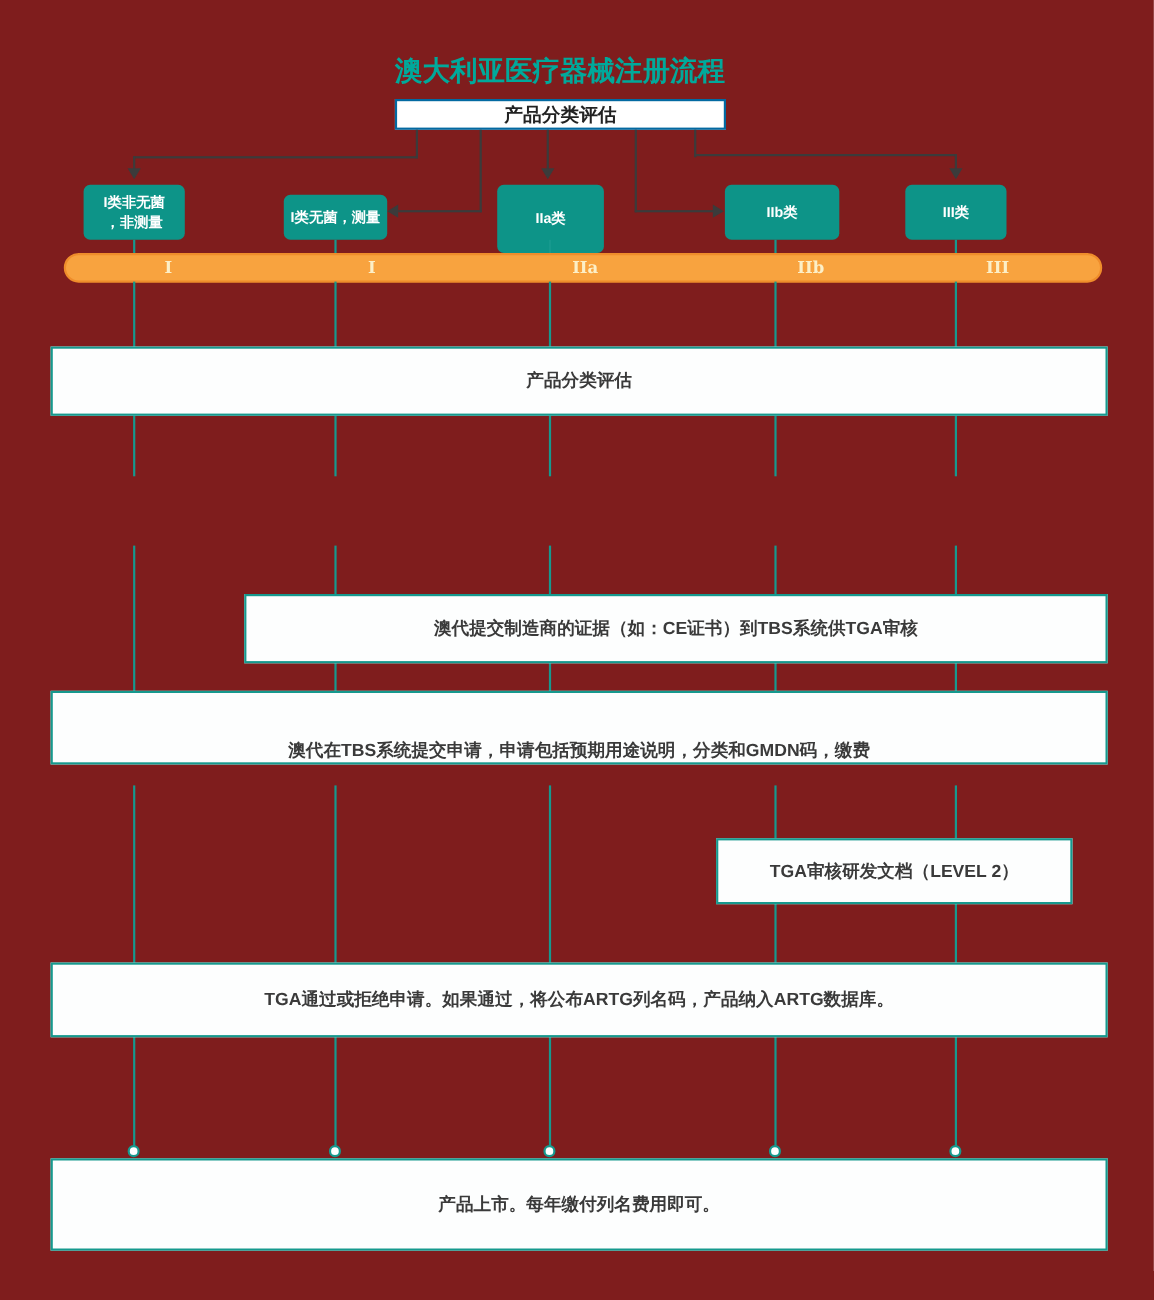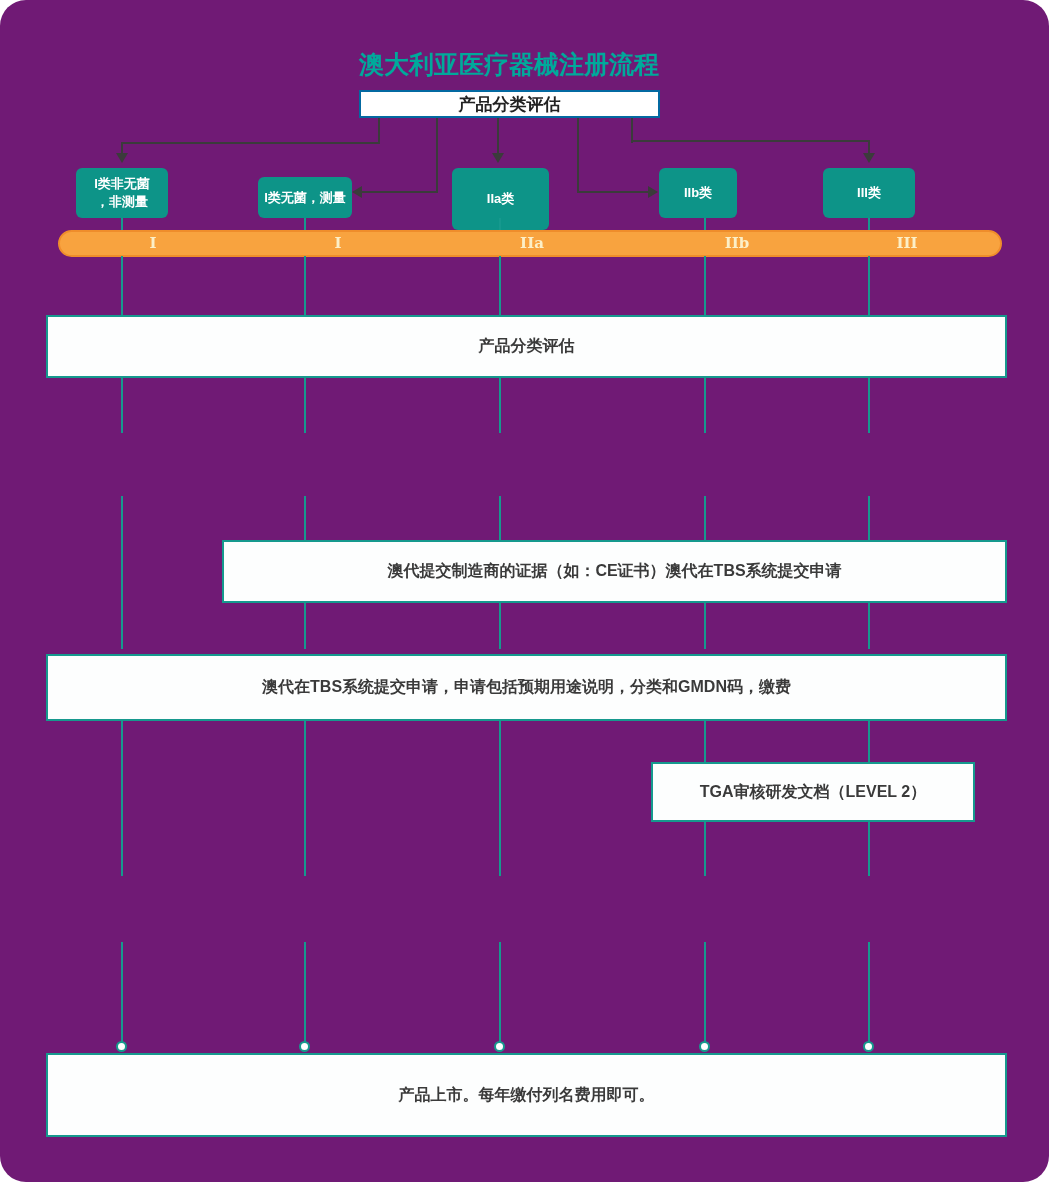--- a/index.html
+++ b/index.html
@@ -1,17 +1,17 @@
 <!DOCTYPE html>
 <html><head>
 <meta charset="utf-8">
 <style>
   html,body{margin:0;padding:0;background:#ffffff;}
   body{font-family:"Liberation Sans","DejaVu Sans",sans-serif;}
-  .canvas{position:relative;width:1049px;height:1182px;background:#701a75;overflow:hidden;border-radius:26px;}
+  .canvas{position:relative;width:1049px;height:1182px;background:#7f1d1d;overflow:hidden;}
   .title{position:absolute;left:509px;top:48px;transform:translateX(-50%);
          font-size:25px;font-weight:bold;color:#00A99B;white-space:nowrap;}
   .root-box{position:absolute;left:359px;top:90px;width:301px;height:28px;
             box-sizing:border-box;border:2px solid #0369a1;background:#ffffff;
             display:flex;align-items:center;justify-content:center;
             font-size:17px;font-weight:bold;color:#222222;}
   .dline{position:absolute;background:#3B3B3B;}
   .tline{position:absolute;background:#16998E;}
   .arrow{position:absolute;width:0;height:0;}
   .arrow.down{border-left:6px solid transparent;border-right:6px solid transparent;border-top:10px solid #3B3B3B;}
@@ -66,21 +66,21 @@
   <div class="class-box" style="left:76px;top:168px;width:92px;height:50px;">
     <span>I类非无菌
 ，非测量</span>
   </div>
   <div class="class-box" style="left:258px;top:177px;width:94px;height:41px;">
     <span>I类无菌，测量</span>
   </div>
   <div class="class-box" style="left:452px;top:168px;width:97px;height:62px;">
     <span>IIa类</span>
   </div>
-  <div class="class-box" style="left:659px;top:168px;width:78px;height:50px;">
+  <div class="class-box" style="left:659px;top:168px;width:104px;height:50px;">
     <span>IIb类</span>
   </div>
   <div class="class-box" style="left:823px;top:168px;width:92px;height:50px;">
     <span>III类</span>
   </div>
 
   <div class="tline" style="left:121px;top:218px;width:2px;height:13px;"></div>
   <div class="tline" style="left:304px;top:218px;width:2px;height:13px;"></div>
   <div class="tline" style="left:499px;top:218px;width:2px;height:13px;"></div>
   <div class="tline" style="left:704px;top:218px;width:2px;height:13px;"></div>
@@ -134,25 +134,28 @@
   <div class="node-circle" style="left:116px;top:1041px;"></div>
   <div class="node-circle" style="left:299px;top:1041px;"></div>
   <div class="node-circle" style="left:494px;top:1041px;"></div>
   <div class="node-circle" style="left:699px;top:1041px;"></div>
   <div class="node-circle" style="left:863px;top:1041px;"></div>
 
   <div class="stage" style="left:46px;top:315px;width:961px;height:63px;">
     <span>产品分类评估</span>
   </div>
   <div class="stage" style="left:222px;top:540px;width:785px;height:63px;">
-    <span>澳代提交制造商的证据（如：CE证书）澳代在TBS系统提交申请</span>
+    <span>澳代提交制造商的证据（如：CE证书）到TBS系统供TGA审核</span>
   </div>
-  <div class="stage" style="left:46px;top:654px;width:961px;height:67px;">
+  <div class="stage" style="left:46px;top:628px;width:961px;height:67px;align-items:flex-end;">
     <span>澳代在TBS系统提交申请，申请包括预期用途说明，分类和GMDN码，缴费</span>
   </div>
   <div class="stage" style="left:651px;top:762px;width:324px;height:60px;">
     <span>TGA审核研发文档（LEVEL 2）</span>
+  </div>
+  <div class="stage" style="left:46px;top:875px;width:961px;height:68px;">
+    <span>TGA通过或拒绝申请。如果通过，将公布ARTG列名码，产品纳入ARTG数据库。</span>
   </div>
   <div class="stage" style="left:46px;top:1053px;width:961px;height:84px;">
     <span>产品上市。每年缴付列名费用即可。</span>
   </div>
 
 </div>
 
 </body></html>

